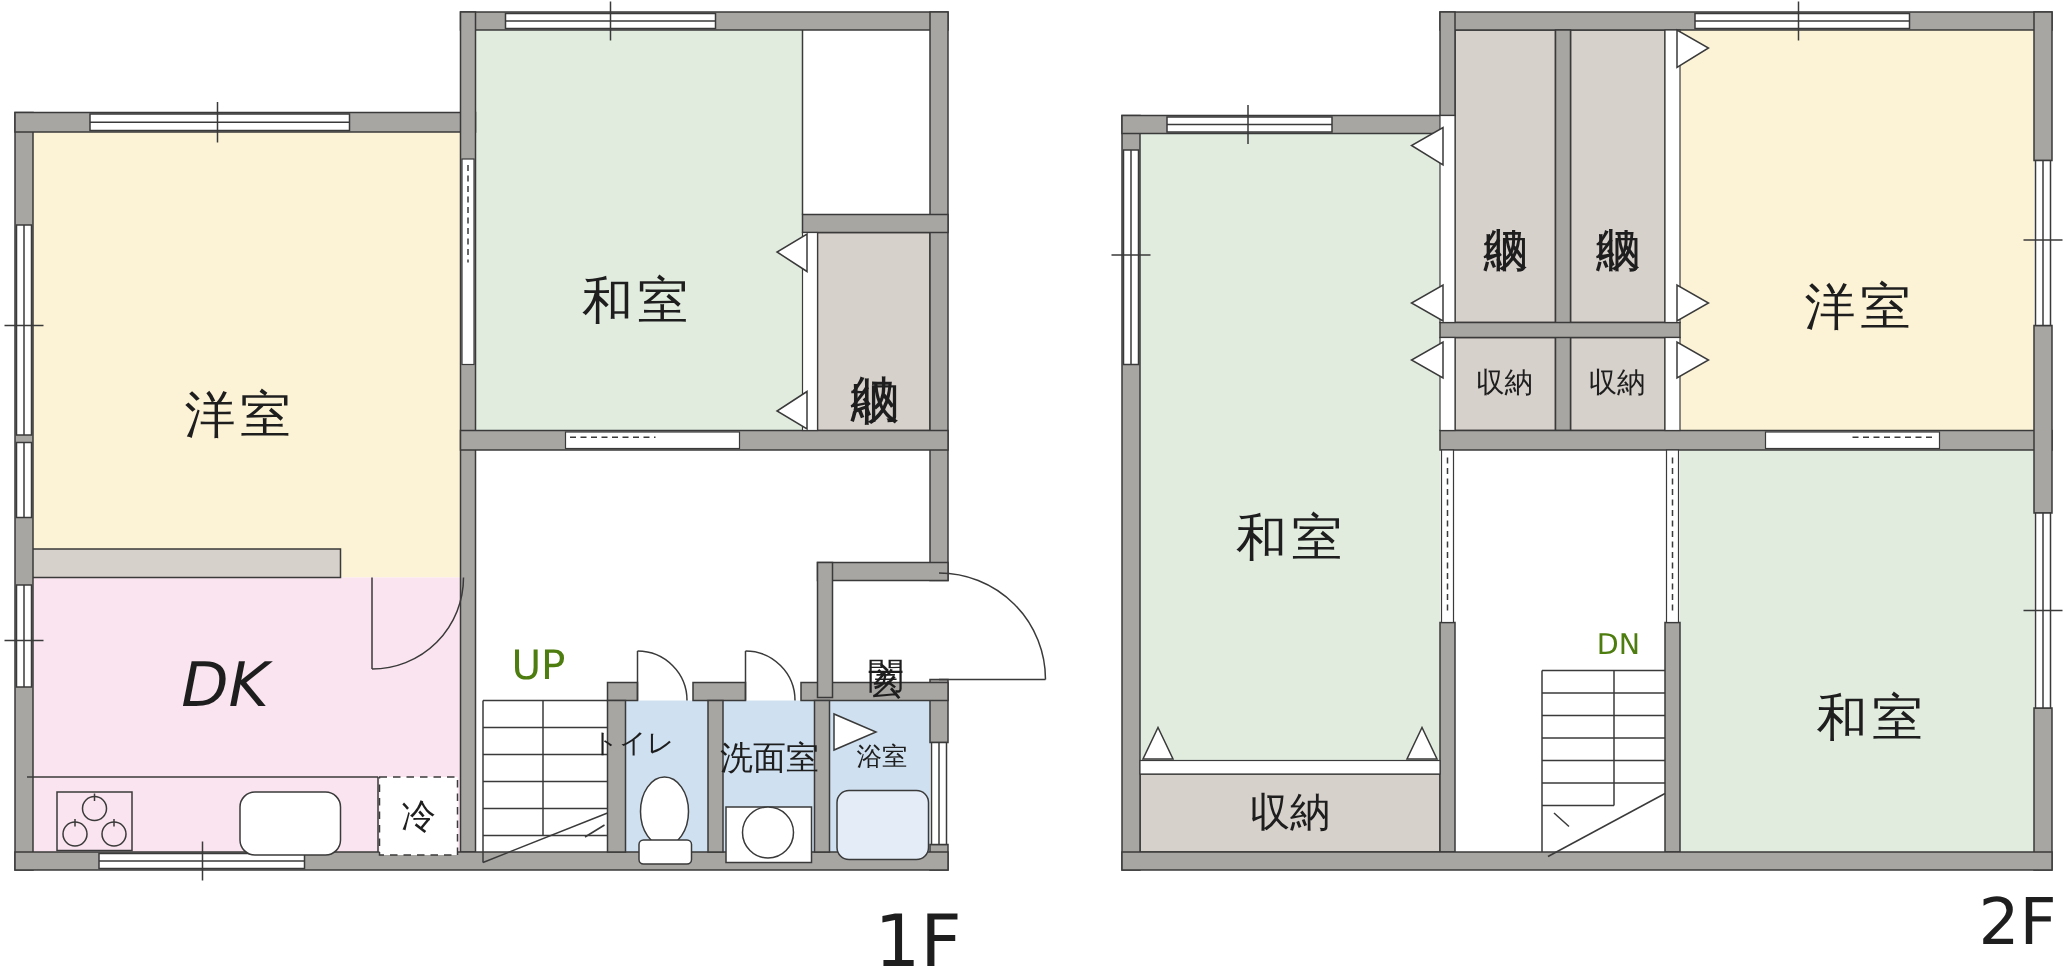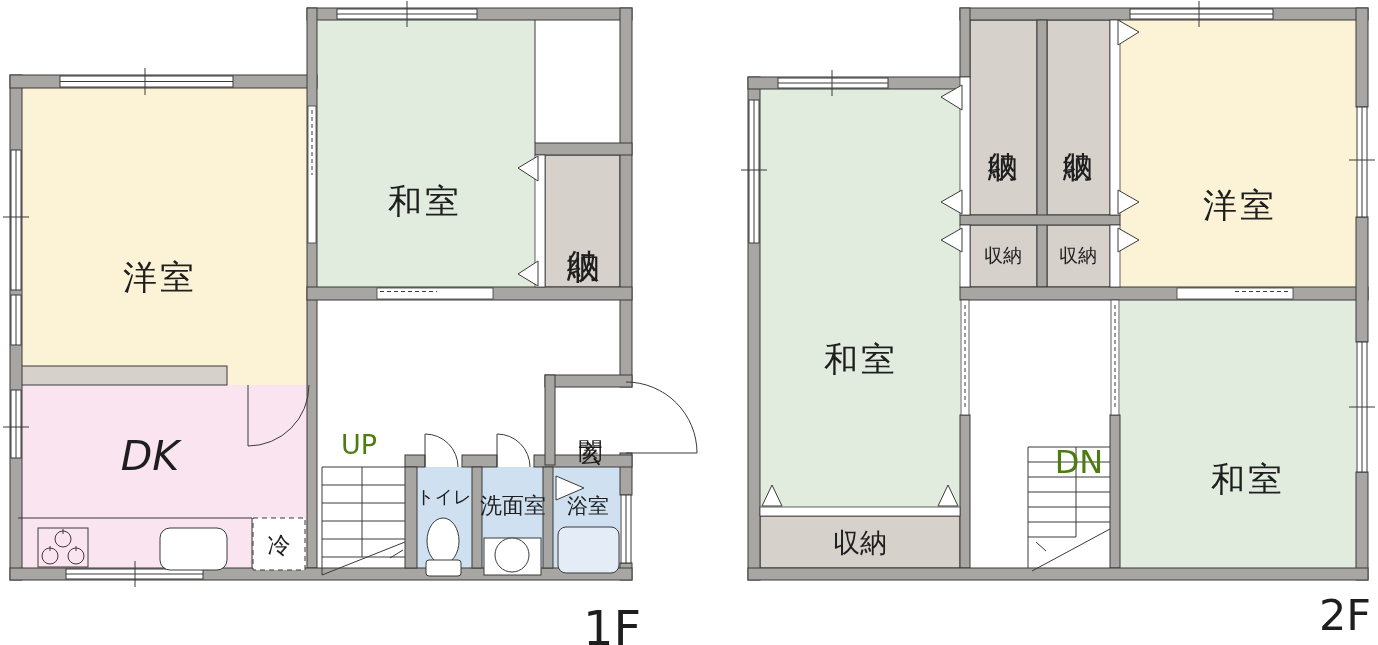--- a/index.html
+++ b/index.html
@@ -225,30 +225,30 @@
     </g>
   </g>
 </svg>
 
 <div class="lbl sp" style="left:160px;top:230px;font-size:34px;">洋室</div>
 <div class="lbl sp" style="left:425px;top:154px;font-size:34px;">和室</div>
 <div class="lbl v" style="left:583px;top:224px;font-size:33px;">収納</div>
 <div class="lbl" style="left:150px;top:457px;font-size:41px;font-style:italic;">DK</div>
 <div class="lbl" style="left:279px;top:545px;font-size:23px;">冷</div>
 <div class="lbl dim" style="left:359px;top:445px;font-size:27px;">UP</div>
-<div class="lbl" style="left:444px;top:497px;font-size:18px;">トイレ</div>
+<div class="lbl" style="left:422px;top:497px;font-size:18px;">トイレ</div>
 <div class="lbl" style="left:513px;top:506px;font-size:22px;">洗面室</div>
-<div class="lbl" style="left:588px;top:506px;font-size:21px;">浴室</div>
+<div class="lbl" style="left:588px;top:506px;font-size:17px;">浴室</div>
 <div class="lbl v" style="left:590px;top:421px;font-size:24px;">玄関</div>
 <div class="lbl" style="left:612px;top:628px;font-size:48px;">1F</div>
 
 <div class="lbl sp" style="left:861px;top:312px;font-size:34px;">和室</div>
 <div class="lbl sp" style="left:1248px;top:432px;font-size:34px;">和室</div>
 <div class="lbl sp" style="left:1240px;top:158px;font-size:34px;">洋室</div>
 <div class="lbl v" style="left:1003px;top:128px;font-size:30px;">収納</div>
 <div class="lbl v" style="left:1078px;top:128px;font-size:30px;">収納</div>
 <div class="lbl" style="left:1003px;top:256px;font-size:19px;">収納</div>
 <div class="lbl" style="left:1078px;top:256px;font-size:19px;">収納</div>
 <div class="lbl" style="left:860px;top:543px;font-size:27px;">収納</div>
-<div class="lbl dim" style="left:1079px;top:431px;font-size:32px;margin-top:32px;">DN</div>
+<div class="lbl dim" style="left:1079px;top:431px;font-size:19px;">DN</div>
 <div class="lbl" style="left:1345px;top:616px;font-size:43px;">2F</div>
 
 </div>
 
 </body></html>

